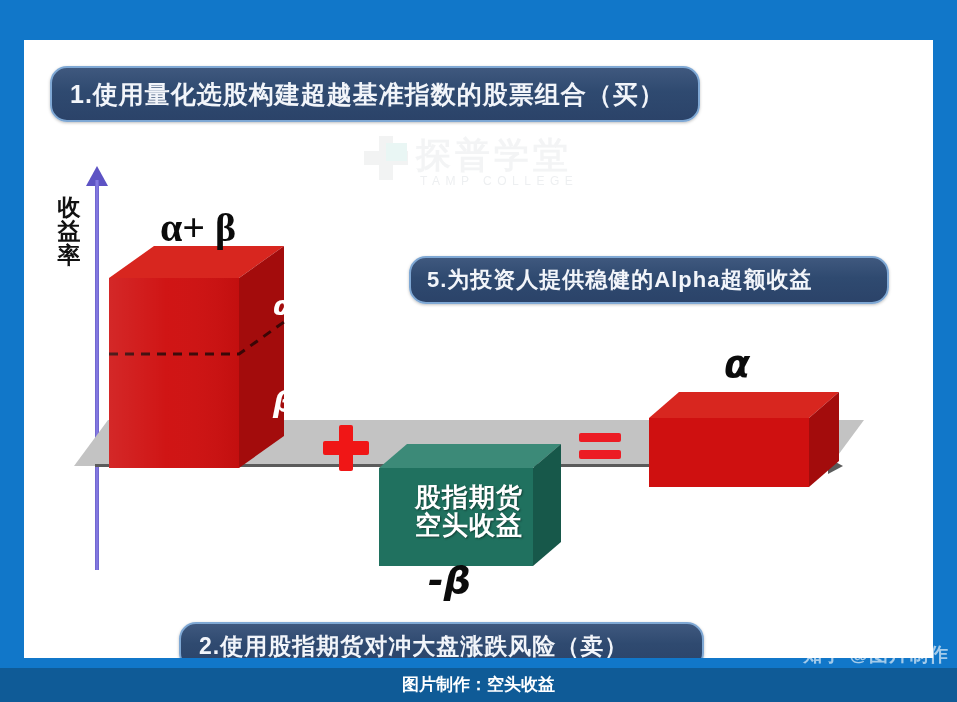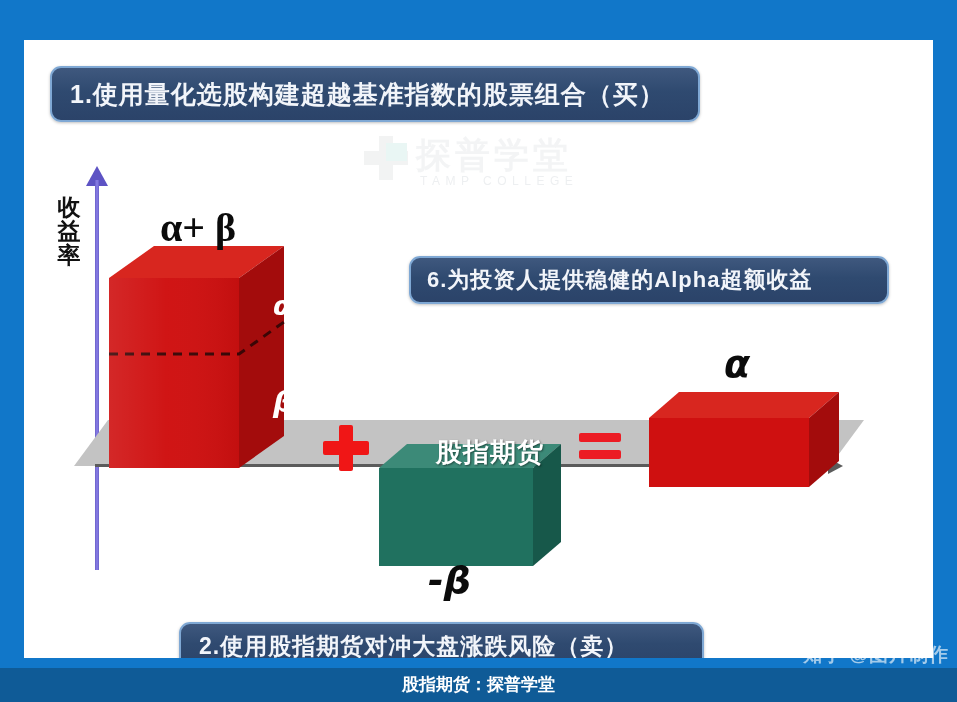--- a/index.html
+++ b/index.html
@@ -44,21 +44,21 @@
     position:absolute;left:24px;top:40px;
     width:909px;height:618px;
     background:#ffffff;
     overflow:hidden;
   }
   
   .callout{
     position:absolute;
     background:linear-gradient(180deg,#3f587e 0%,#2f4a70 45%,#2b4369 100%);
     border:2px solid #7fa8d4;
-    border-radius:11px;
+    border-radius:17px;
     color:#f2f5fa;
     font-weight:bold;
     display:flex;align-items:center;
     box-sizing:border-box;
     box-shadow:0 1px 3px rgba(0,0,0,.25);
     letter-spacing:1px;
   }
   #callout1{left:26px;top:26px;width:650px;height:56px;font-size:25px;padding-left:18px;}
   #callout3{left:385px;top:216px;width:480px;height:48px;font-size:22px;padding-left:16px;}
   #callout2{left:155px;top:562px;width:525px;height:48px;font-size:23px;padding-left:18px;margin-top:20px;}
@@ -150,27 +150,27 @@
   .plus{
     position:absolute;left:299px;top:385px;width:46px;height:46px;
   }
   .plus .v{position:absolute;left:16px;top:0;width:14px;height:46px;background:#f01616;border-radius:2px;}
   .plus .h{position:absolute;left:0;top:16px;width:46px;height:14px;background:#f01616;border-radius:2px;}
 
   
   .cube-green{position:absolute;left:355px;top:404px;width:182px;height:122px;}
   .cube-green svg{display:block;overflow:visible;}
   .green-text{
-    position:absolute;left:370px;top:398px;
+    position:absolute;left:370px;top:443px;
     width:150px;
     font-size:26px;font-weight:bold;color:#ffffff;
     line-height:1.08;
     letter-spacing:1px;
     text-shadow:1px 1px 2px rgba(0,0,0,.45);
-    text-align:right;
+    text-align:center;
   }
   .lbl-negbeta{
     position:absolute;left:404px;top:518px;
     font-size:38px;font-weight:bold;color:#0b0b0b;
     font-family:"DejaVu Sans",sans-serif;
     font-style:italic;
   }
 
   
   .equals{position:absolute;left:555px;top:393px;width:42px;height:30px;}
@@ -204,21 +204,21 @@
       </div>
       <div class="wm-cn">探普学堂</div>
       <div class="wm-en">TAMP COLLEGE</div>
     </div>
 
     <div class="callout" id="callout1">
       <span>1.使用量化选股构建超越基准指数的股票组合（买）</span>
     </div>
 
     <div class="callout" id="callout3">
-      <span>6.为投资人提供稳健的Alpha超额收益</span>
+      <span>5.为投资人提供稳健的Alpha超额收益</span>
     </div>
 
     <div class="callout" id="callout2">
       <span>2.使用股指期货对冲大盘涨跌风险（卖）</span>
     </div>
 
     <div class="y-arrow"></div>
     <div class="y-axis"></div>
     <div class="y-label">收益率</div>
 
@@ -263,20 +263,21 @@
 
     <div class="cube-green">
       <svg width="182" height="122" viewBox="0 0 182 122">
         <polygon points="0,24 28,0 182,0 154,24" fill="#3c8a78"></polygon>
         <rect x="0" y="24" width="154" height="98" fill="#20715f"></rect>
         <polygon points="154,24 182,0 182,98 154,122" fill="#17584a"></polygon>
       </svg>
     </div>
     <div class="green-text">
       <div>股指期货</div>
+      <div>空头收益</div>
     </div>
     <div class="lbl-negbeta">-β</div>
 
     <div class="equals">
       <div class="bar b1"></div>
       <div class="bar b2"></div>
     </div>
 
     <div class="cube-small">
       <svg width="190" height="95" viewBox="0 0 190 95">
@@ -285,16 +286,16 @@
         <polygon points="160,26 190,0 190,69 160,95" fill="#a30c0c"></polygon>
       </svg>
     </div>
     <div class="lbl-alpha-out">α</div>
 
   </div>
 
   <div class="zhihu-mark">知乎 @图片制作</div>
 
   <div class="bottom-banner">
-    <div class="credit">股指期货：探普学堂</div>
+    <div class="credit">图片制作：空头收益</div>
   </div>
 
 </div>
 
 </body></html>

